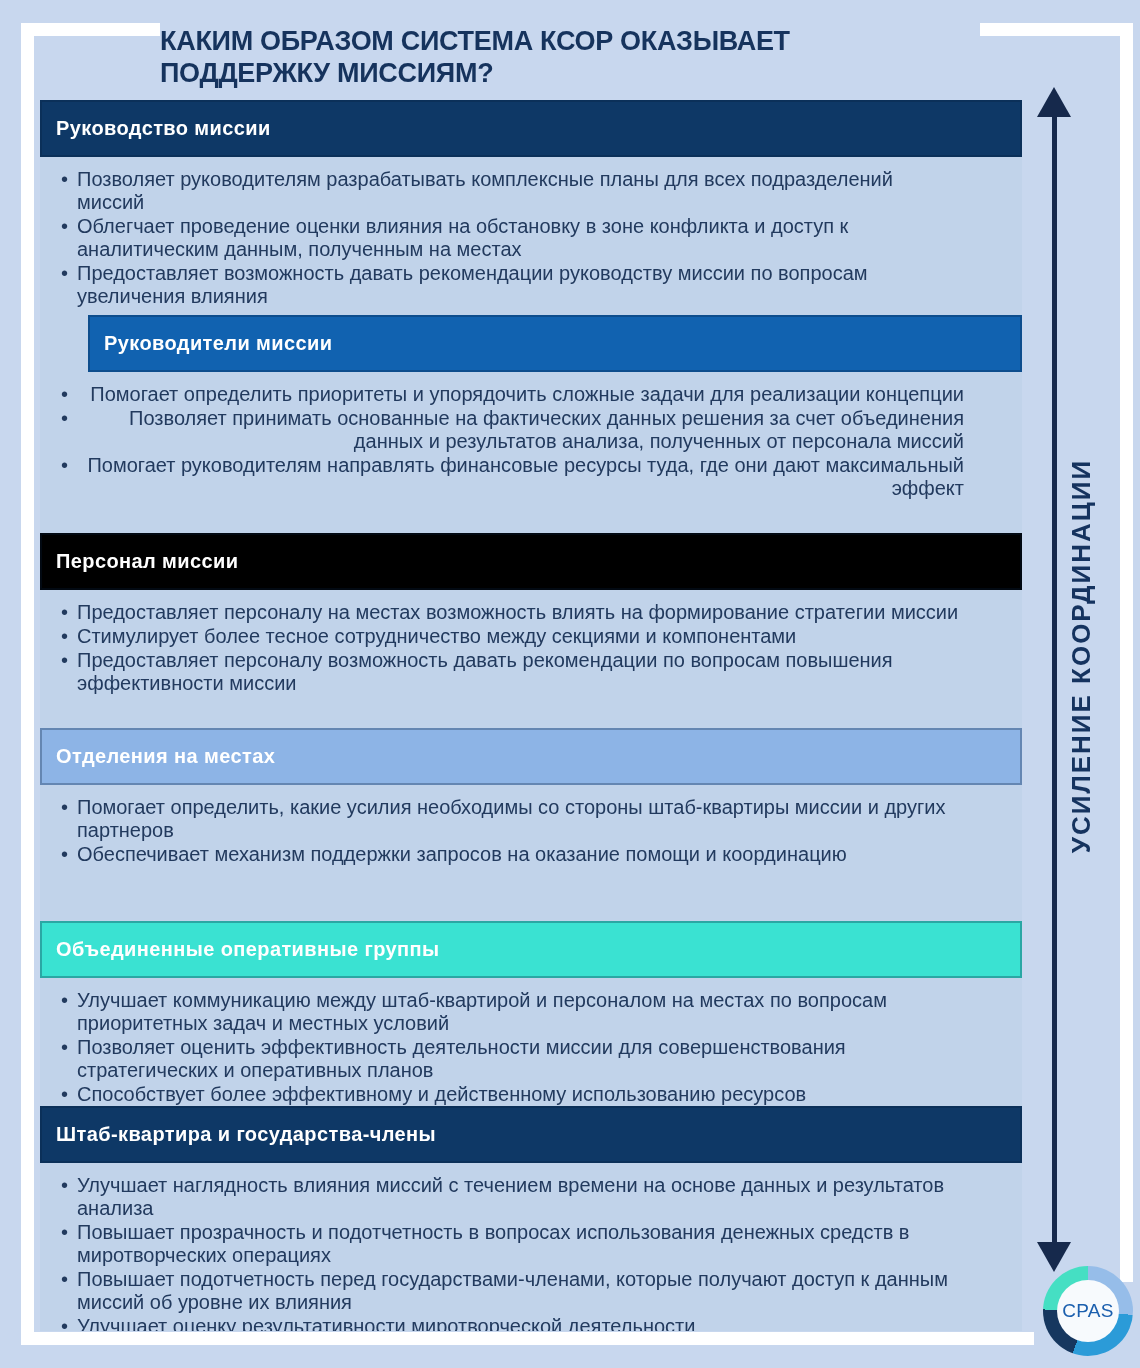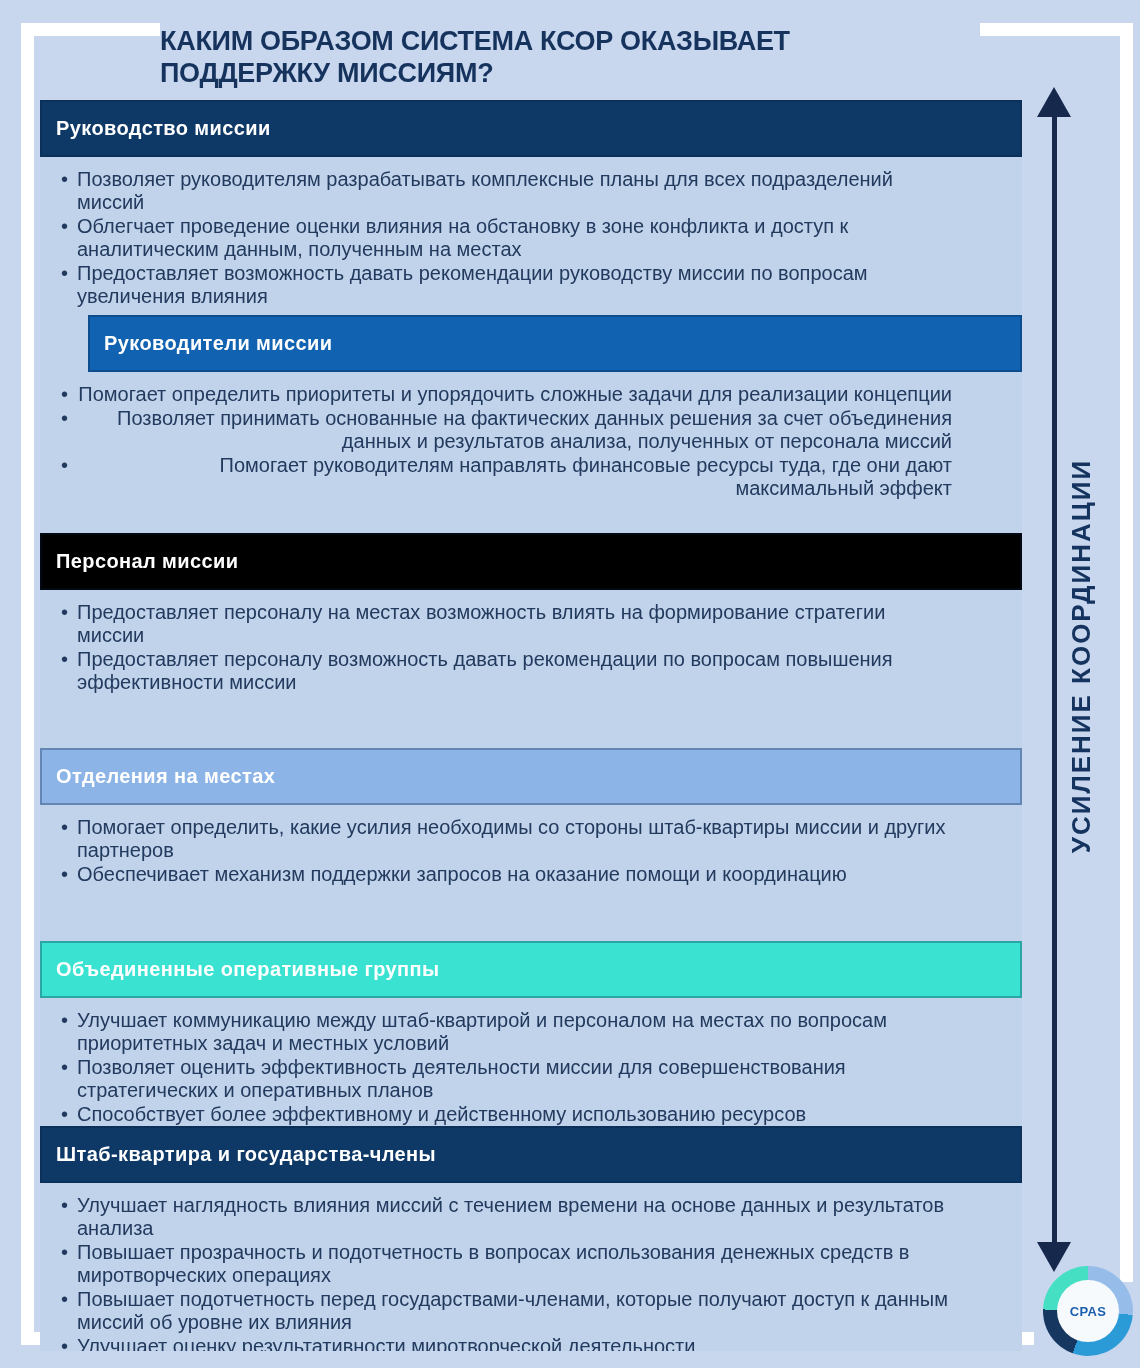--- a/index.html
+++ b/index.html
@@ -41,29 +41,29 @@
     white-space:nowrap;
   }
   ul.bullets {
     margin:0; list-style:none;
     padding:11px 58px 0 16px;
     box-sizing:border-box; overflow:hidden;
   }
   ul.bullets li {
     position:relative; padding-left:21px;
     font-size:20px; line-height:23px; color:#223a5e;
-    margin:0 12px 1px 0;
+    margin:0 0 1px 0;
   }
   ul.bullets li::before {
     content:"\2022";
     position:absolute; left:5px; top:0; color:#223a5e;
   }
   ul.u0 { height:158px; }
   ul.u1 { height:161px;text-align:right; }
-  ul.u2 { height:158px; }
+  ul.u2 { height:138px; }
   ul.u3 { height:136px; }
   ul.u4 { height:128px; }
   ul.u5 { height:168px; }
 
   .axis-line {
     position:absolute; left:1052px; top:114px; width:5px; height:1130px;
     background:#16294c; z-index:2;
   }
   .axis-arrow-up {
     position:absolute; left:1037px; top:87px; width:0; height:0;
@@ -92,21 +92,21 @@
     background:conic-gradient(#96bde9 0deg 95deg, #2b9bd8 95deg 200deg, #16375f 200deg 272deg, #45dfc3 272deg 360deg);
     z-index:3;
     display:flex; align-items:center; justify-content:center;
   }
   .logo-center {
     width:62px; height:62px; border-radius:50%;
     background:#f7fafd;
     display:flex; align-items:center; justify-content:center;
   }
   .logo-text {
-    color:#1b5fae; font-weight:bold; font-size:13px; letter-spacing:0.3px;
+    color:#1b5fae; font-weight:normal; font-size:19px; letter-spacing:0.3px;
   }
 </style>
 </head>
 <body>
 
 <div class="frame"></div>
 
 <div class="title-block">
   <div class="title-line">КАКИМ ОБРАЗОМ СИСТЕМА КСОР ОКАЗЫВАЕТ</div>
   <div class="title-line">ПОДДЕРЖКУ МИССИЯМ?</div>
@@ -130,20 +130,21 @@
       <li>Помогает определить приоритеты и упорядочить сложные задачи для реализации концепции</li>
       <li>Позволяет принимать основанные на фактических данных решения за счет объединения данных и результатов анализа, полученных от персонала миссий</li>
       <li>Помогает руководителям направлять финансовые ресурсы туда, где они дают максимальный эффект</li>
     </ul>
 
   <div class="sec-header" style="background: #000000; align-items: center;">
     <span class="label">Персонал миссии</span>
   </div>
   <ul class="bullets u2">
       <li>Предоставляет персоналу на местах возможность влиять на формирование стратегии миссии</li>
+      <li>Стимулирует более тесное сотрудничество между секциями и компонентами</li>
       <li>Предоставляет персоналу возможность давать рекомендации по вопросам повышения эффективности миссии</li>
     </ul>
 
   <div class="sec-header" style="background: rgb(141, 180, 230);">
     <span class="label">Отделения на местах</span>
   </div>
   <ul class="bullets u3">
       <li>Помогает определить, какие усилия необходимы со стороны штаб-квартиры миссии и других партнеров</li>
       <li>Обеспечивает механизм поддержки запросов на оказание помощи и координацию</li>
     </ul>

